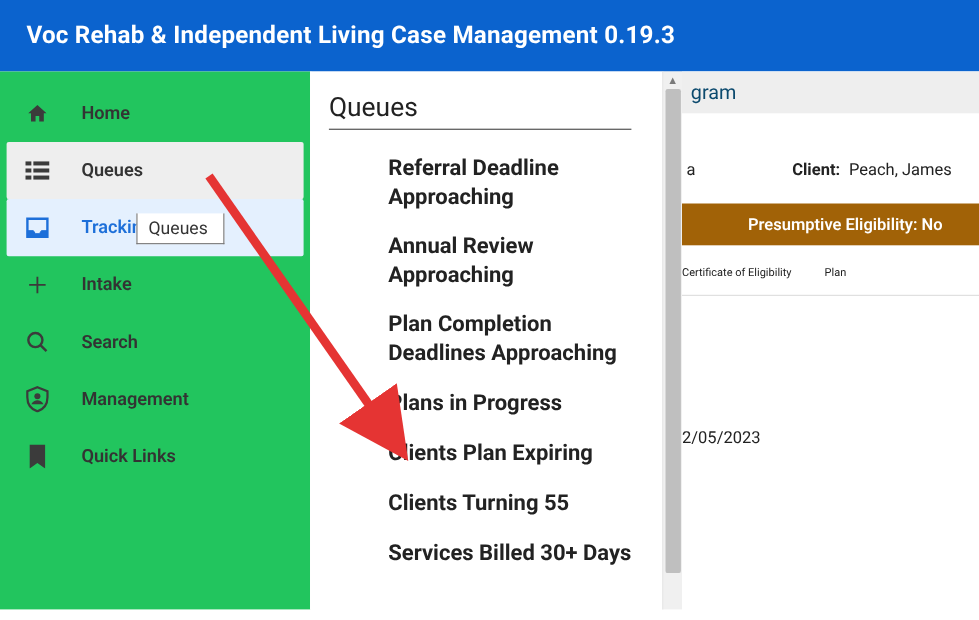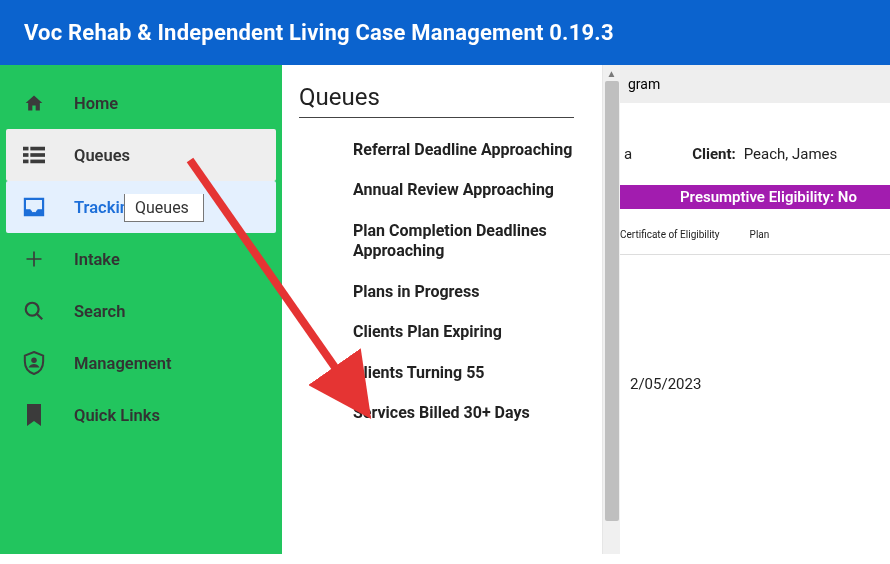--- a/index.html
+++ b/index.html
@@ -15,35 +15,35 @@
   .sidebar-item.active .icon svg { fill:#1d6fd9; stroke:#1d6fd9; }
   .icon { width:28px; display:flex; align-items:center; justify-content:center; margin-right:26px; }
   .icon svg { fill:#3b3b3b; }
   .sidebar-label { font-size:16.5px; font-weight:600; color:#333; }
   .sidebar-item.active .sidebar-label { color:#1d6fd9; }
   .tooltip { position:absolute; left:124px; top:194px; background:#fff; border:1px solid #777; padding:4px 14px 4px 10px; font-size:16px; color:#333; border-top:none; }
   .dropdown-panel { width:320px; flex:0 0 320px; background:#fff; border-left:1px solid #fff; padding:18px 24px 0 12px; }
   .panel-title { font-size:24px; font-weight:400; color:#222; margin:0 0 6px 4px; }
   .panel-title-underline { border-bottom:1.5px solid #444; margin:0 4px 22px 4px; }
   .queue-list { list-style:none; margin:0; padding:0 0 0 58px; }
-  .queue-list li { font-size:16px; font-weight:700; color:#222; margin:0 0 20px 0; line-height:1.28; cursor:pointer; }
+  .queue-list li { font-size:20px; font-weight:700; color:#222; margin:0 0 20px 0; line-height:1.28; cursor:pointer; }
   .scrollbar { width:18px; flex:0 0 18px; background:#f0f0f0; position:relative; border-left:1px solid #e6e6e6; }
   .scroll-up { position:absolute; top:0; left:0; width:100%; height:16px; display:flex; align-items:center; justify-content:center; color:#7a7a7a; font-size:10px; }
   .scroll-thumb { position:absolute; top:16px; left:2px; width:14px; height:440px; background:#bfbfbf; border-radius:2px; }
   .main-area { flex:1; background:#fff; position:relative; overflow:hidden; }
-  .breadcrumb-row { background:#eee; height:38px; display:flex; align-items:center; padding-left:8px; font-size:14px; color:#000000; }
+  .breadcrumb-row { background:#eee; height:38px; display:flex; align-items:center; padding-left:8px; font-size:18px; color:#0c4a6e; }
   .info-row { padding:42px 0 22px 0; display:flex; gap:20px; }
   .info-pair { display:flex; align-items:center; gap:8px; font-size:15px; }
   .info-label { font-weight:700; color:#222; }
   .info-value { color:#222; }
-  .blue-bar { background:#a21caf; color:#fff; height:24px; display:flex; align-items:center; padding:0 0 0 60px; font-size:15px; font-weight:600; }
+  .blue-bar { background:#a16207; color:#fff; height:38px; display:flex; align-items:center; padding:0 0 0 60px; font-size:15px; font-weight:600; }
   .tabs-row { display:flex; gap:30px; padding:20px 0 14px 0; font-size:10px; color:#222; }
   .tabs-row div { cursor:pointer; }
   .field-row { padding:30px 0 8px 0; font-size:15px; color:#222; }
-  .field-row.spaced { padding-top:40px;padding-left:10px; }
+  .field-row.spaced { padding-top:40px; }
   .arrow { position:absolute; pointer-events:none; }
 </style>
 </head>
 <body>
 
 <div class="viewport">
   <div class="header">
     <h1>Voc Rehab &amp; Independent Living Case Management 0.19.3</h1>
   </div>
 
@@ -144,21 +144,21 @@
     </div>
 
     <div class="main-area">
       <div class="breadcrumb-row">
         <span>gram</span>
       </div>
       <div class="info-row">
         <div class="info-pair" style="margin-left:4px;">
           <span class="info-value">a</span>
         </div>
-        <div class="info-pair" style="margin-left:40px;">
+        <div class="info-pair" style="margin-left:68px;">
           <span class="info-label">Client:</span>
           <span class="info-value">Peach, James</span>
         </div>
       </div>
       <div class="blue-bar">
         <span>Presumptive Eligibility: No</span>
       </div>
       <div class="tabs-row">
         <div>Certificate of Eligibility</div>
         <div>Plan</div>

